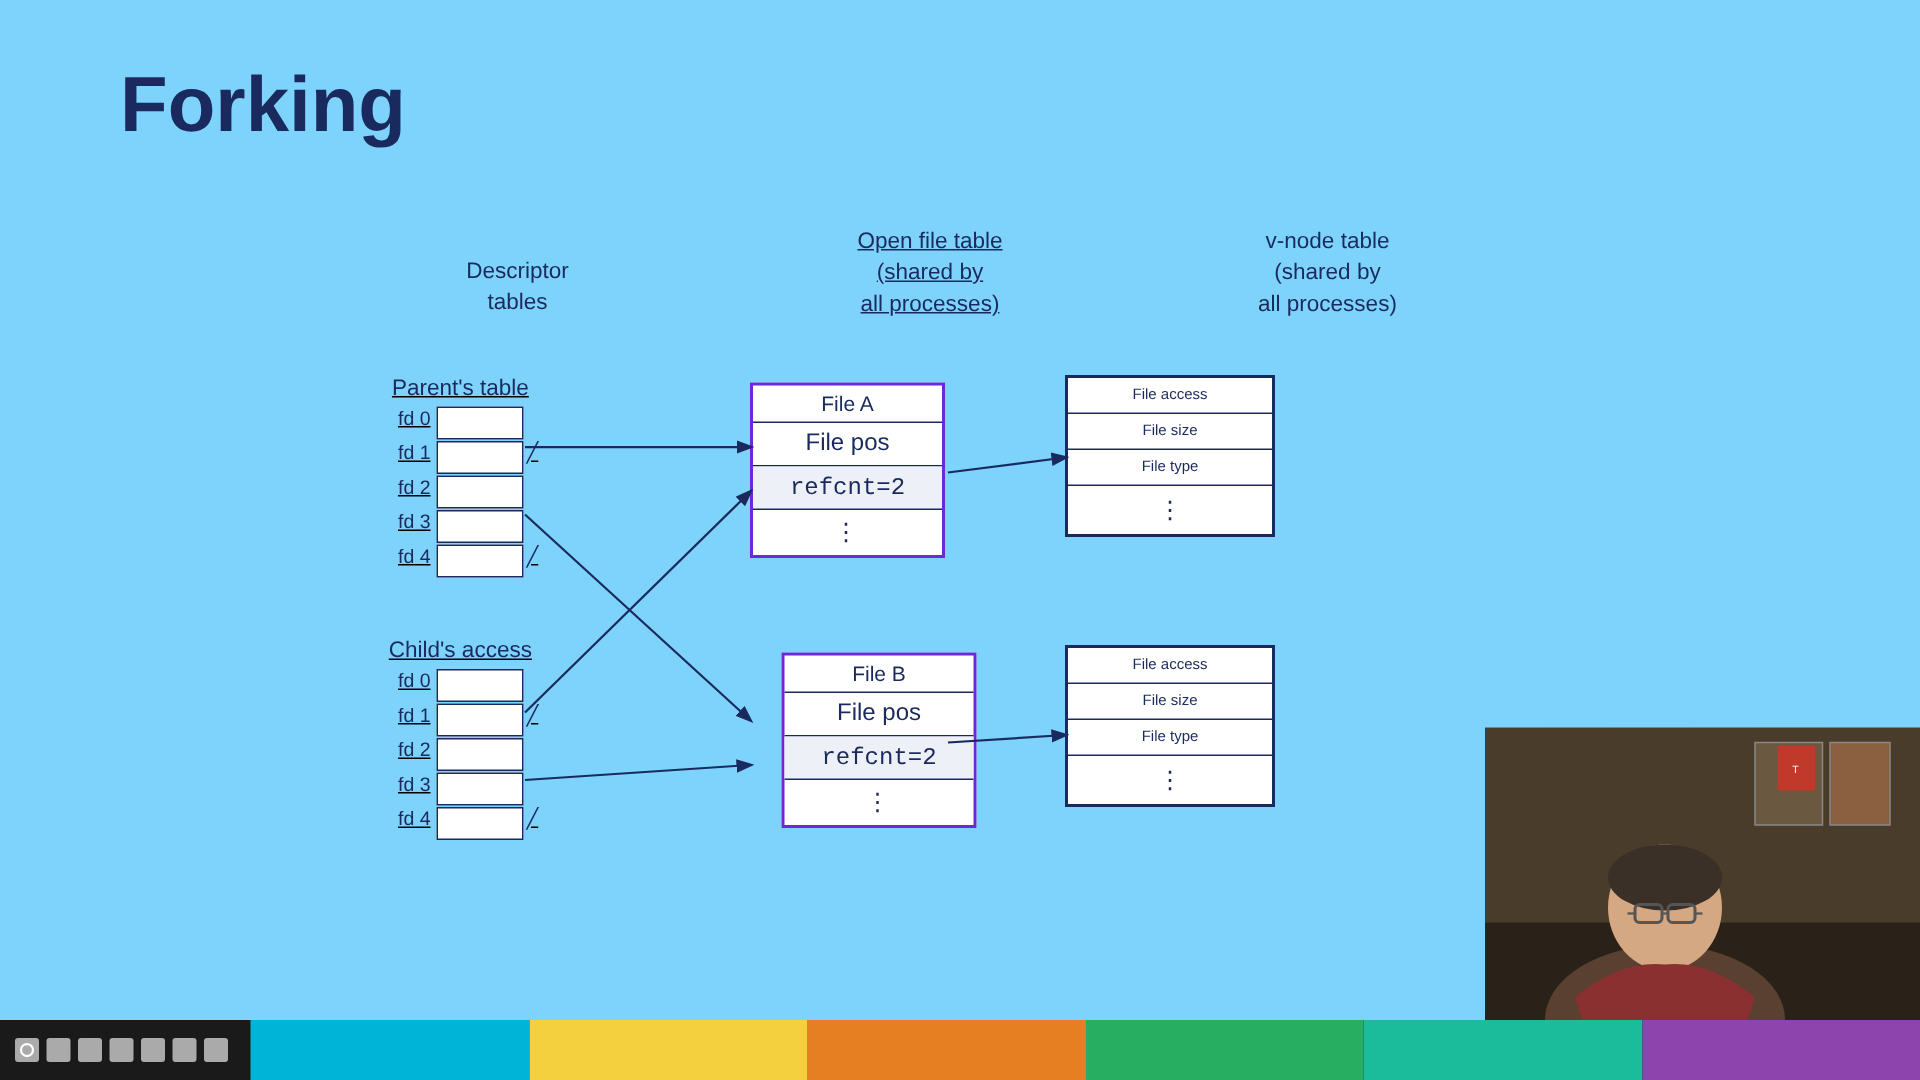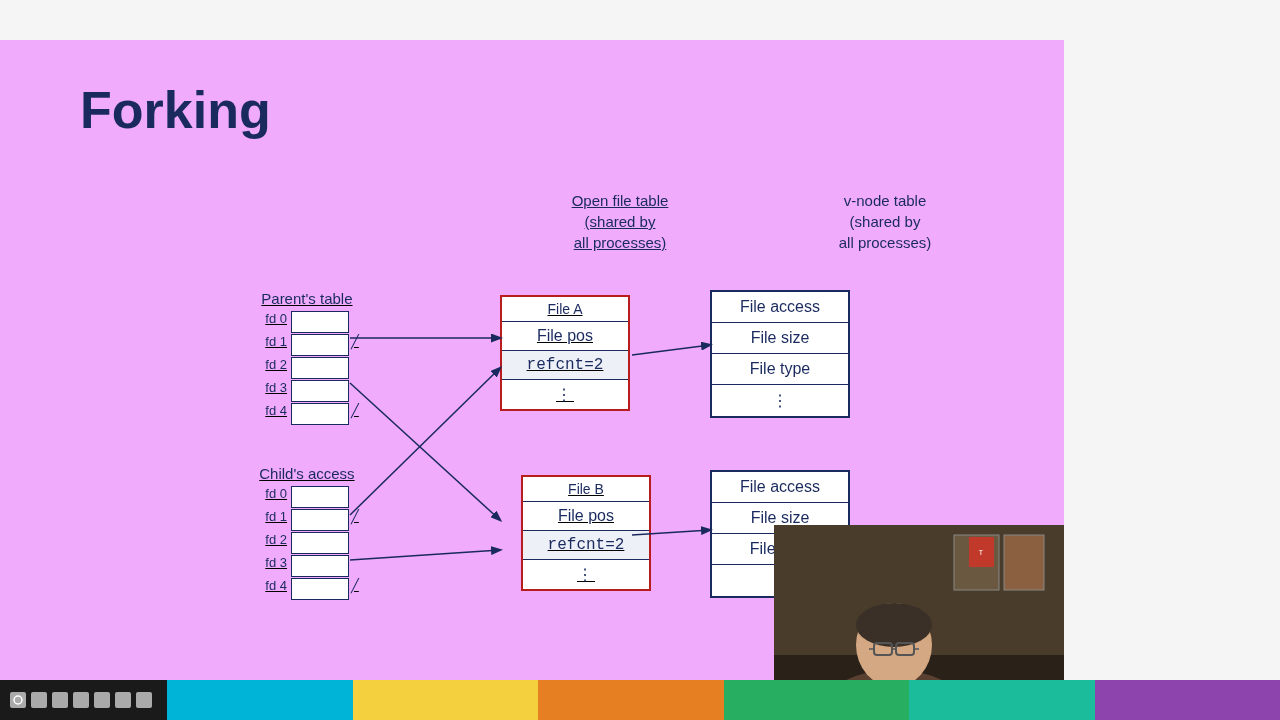--- a/index.html
+++ b/index.html
@@ -6,25 +6,24 @@
     body {
       width: 1280px;
       height: 720px;
       background: #f5f5f5;
       font-family: Arial, sans-serif;
       overflow: hidden;
       position: relative;
     }
 
     .slide {
-      width: 1064px;
+      width: 1280px;
       height: 680px;
-      background: #f0abfc;
+      background: #7dd3fc;
       position: relative;
-      margin-top: 40px;
     }
 
     .title {
       position: absolute;
       top: 40px;
       left: 80px;
       font-size: 52px;
       font-weight: 900;
       color: #1a2a5e;
     }
@@ -84,24 +83,23 @@
     }
     .fd-arrow-right {
       font-size: 13px;
       color: #1a2a5e;
       margin-left: 2px;
     }
 
     
     .open-file-box {
       position: absolute;
-      border: 2px solid #b91c1c;
+      border: 2px solid #6d28d9;
       background: white;
       width: 130px;
-      text-decoration: underline;
     }
     .open-file-title {
       text-align: center;
       font-size: 14px;
       color: #1a2a5e;
       padding: 4px 2px;
       border-bottom: 1.5px solid #1a2a5e;
     }
     .open-file-row {
       text-align: center;
@@ -123,21 +121,21 @@
 
     
     .vnode-box {
       position: absolute;
       border: 2px solid #1a2a5e;
       background: white;
       width: 140px;
     }
     .vnode-row {
       text-align: center;
-      font-size: 16px;
+      font-size: 10px;
       color: #1a2a5e;
       padding: 6px 4px;
       border-bottom: 1.5px solid #1a2a5e;
     }
     .vnode-row.dots {
       border-bottom: none;
       font-size: 16px;
     }
 
     
@@ -171,20 +169,21 @@
   </style>
 </head>
 <body>
 
 <div class="slide">
 
   <div class="title">Forking</div>
 
   <div class="diagram">
 
+    <div class="col-header col-descriptor">Descriptor<br>tables</div>
     <div class="col-header col-openfile">Open file table<br>(shared by<br>all processes)</div>
     <div class="col-header col-vnode" style="left:745px; top:0px; width:160px;">v-node table<br>(shared by<br>all processes)</div>
 
     <div class="fd-table" style="top: 100px; left: 195px;">
       <div class="table-title">Parent's table</div>
       <div class="fd-row">
         <span class="fd-label">fd 0</span>
         <div class="fd-cell"></div>
       </div>
       <div class="fd-row">

